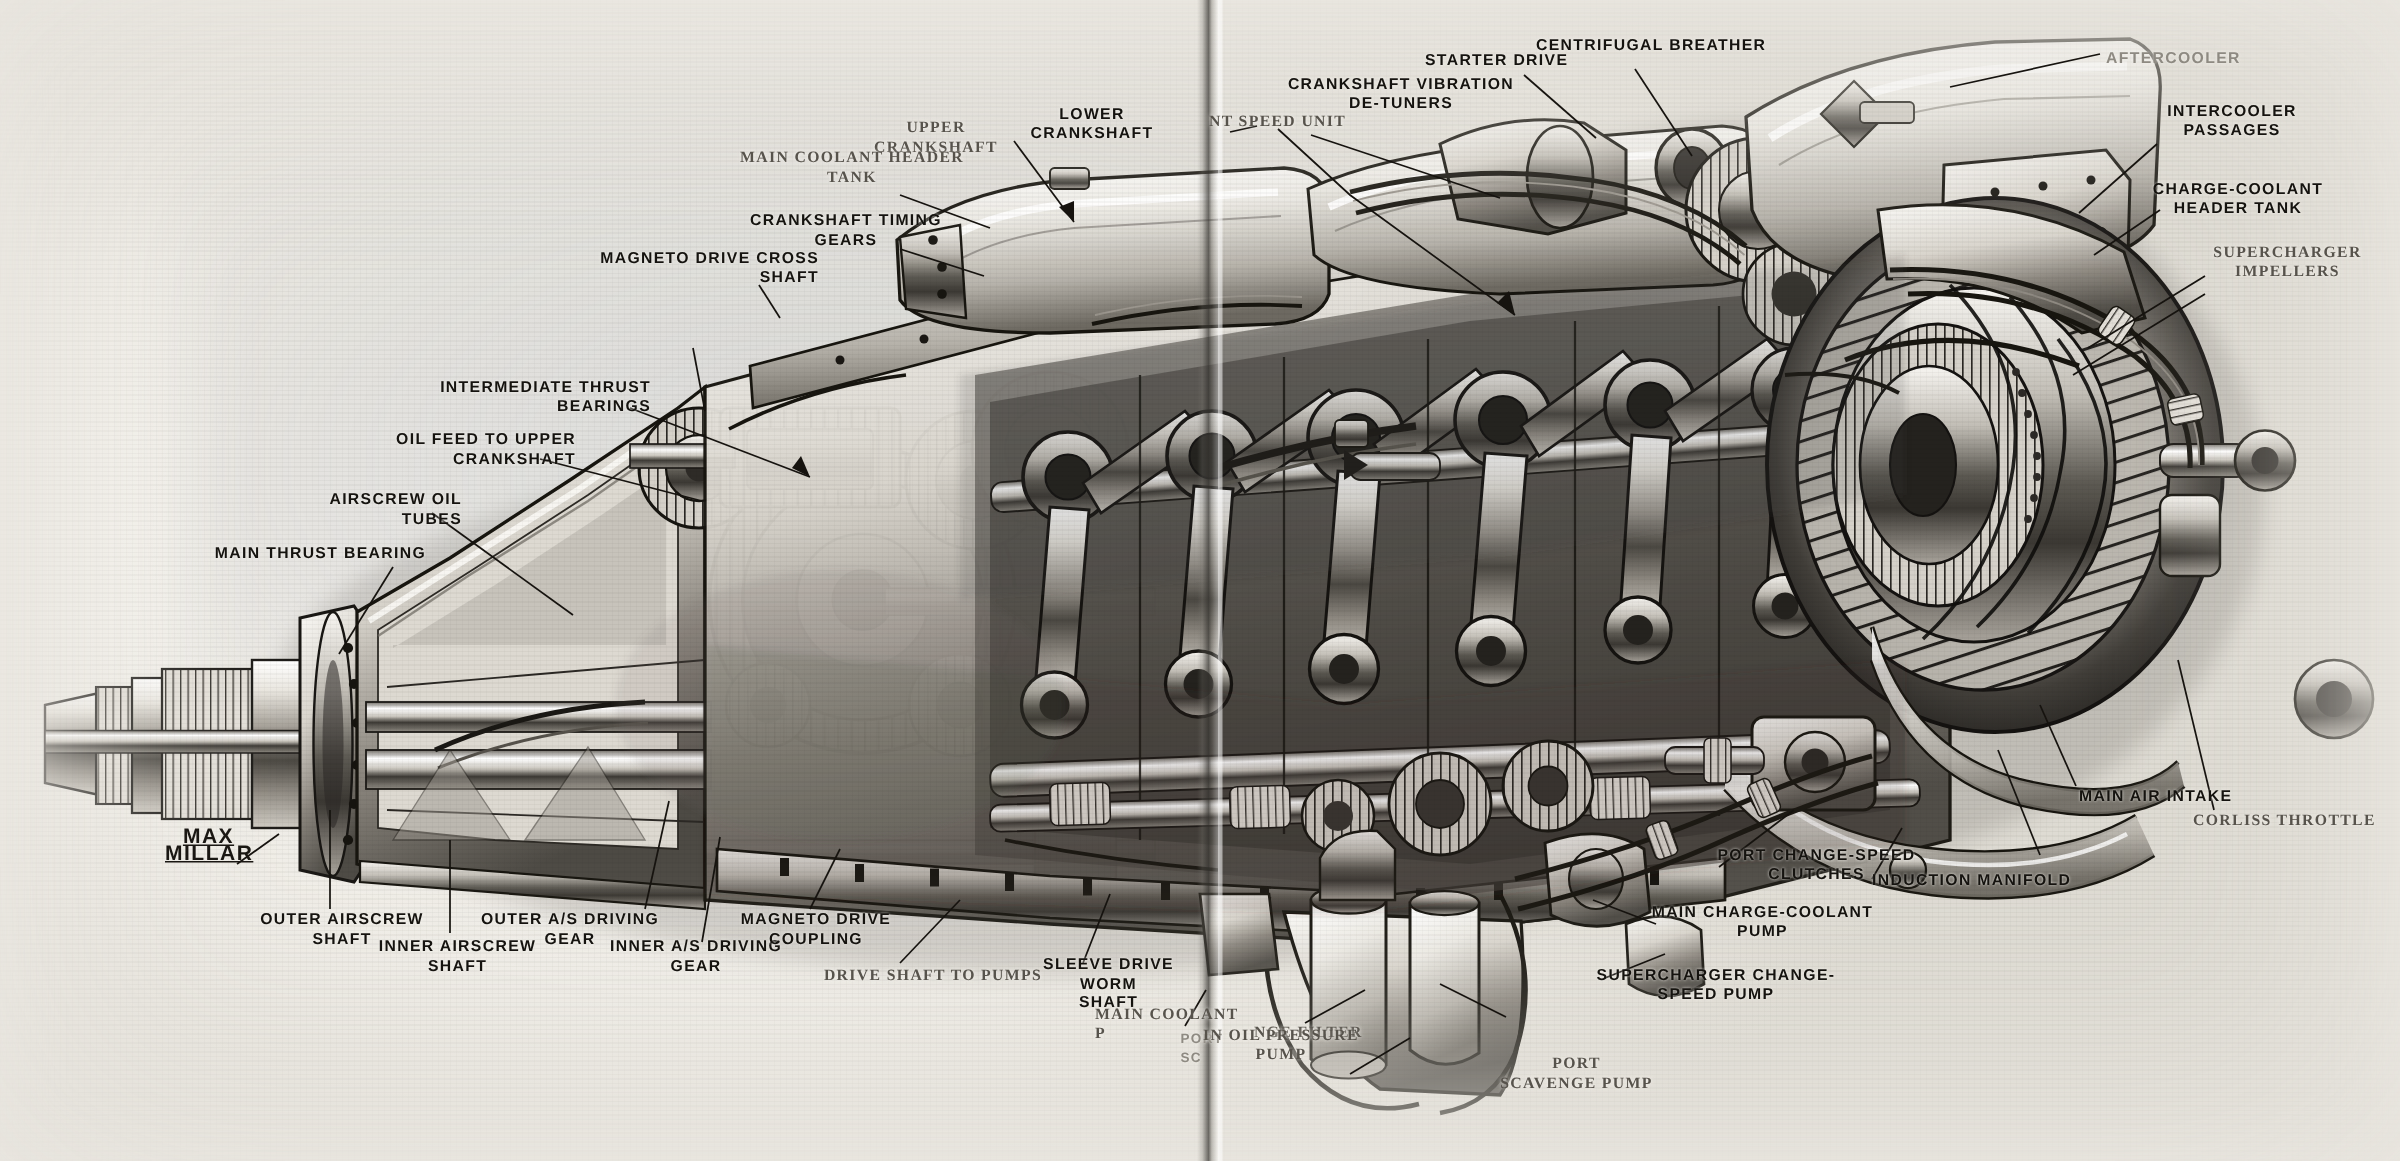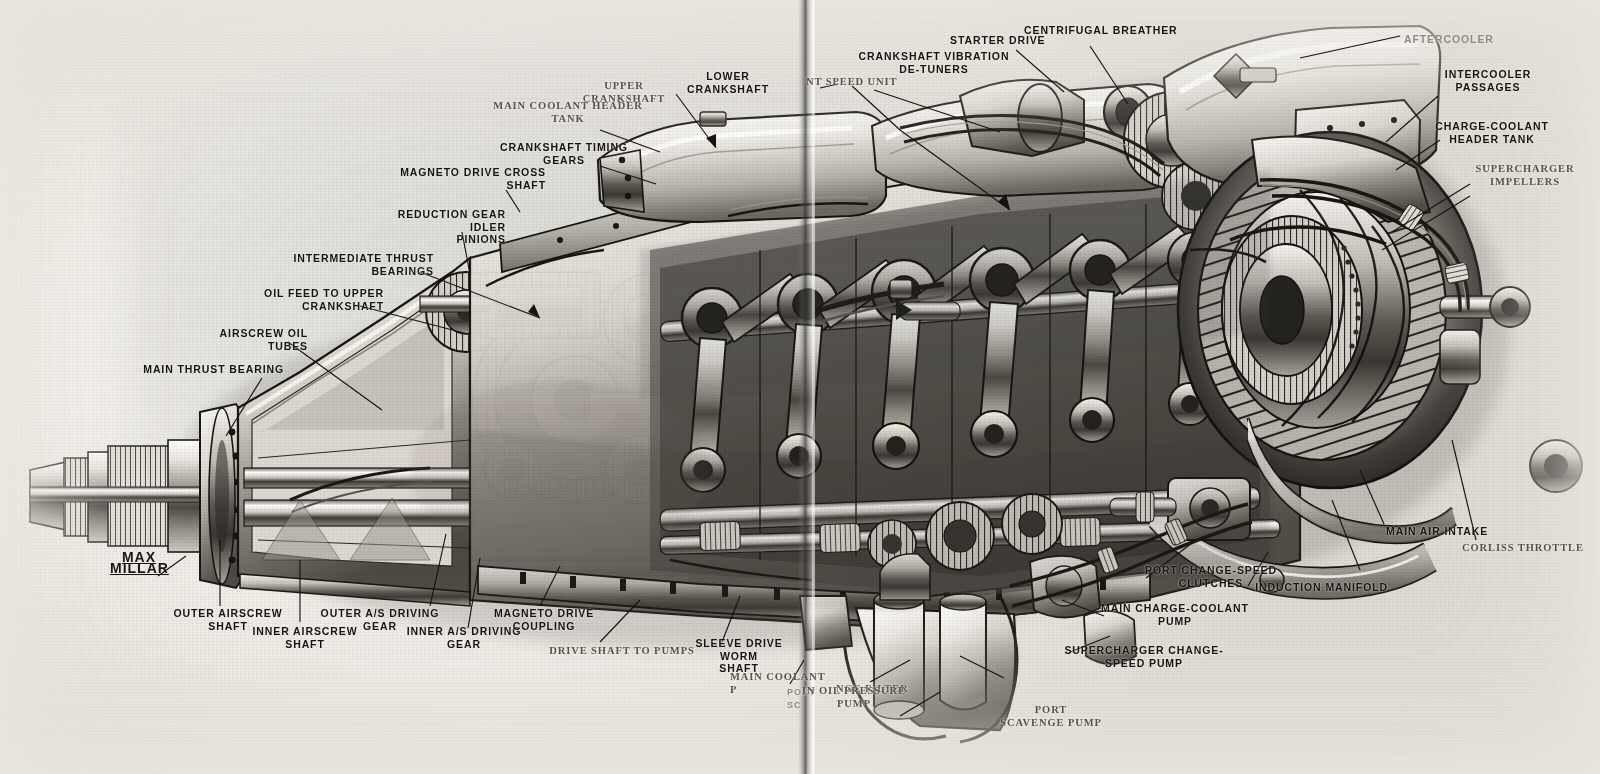--- a/index.html
+++ b/index.html
@@ -600,22 +600,20 @@
   <div class="gutter-edge"></div>
 
   <div class="lbl c faint" style="left:568px;top:80px;width:112px;">UPPER CRANKSHAFT</div>
   <div class="lbl c" style="left:664px;top:70px;width:128px;">LOWER CRANKSHAFT</div>
   <div class="lbl c faint" style="left:490px;top:100px;width:156px;">MAIN COOLANT HEADER
 TANK</div>
   <div class="lbl c" style="left:486px;top:141px;width:156px;">CRANKSHAFT TIMING
 GEARS</div>
   <div class="lbl r" style="left:398px;top:166px;width:148px;">MAGNETO DRIVE CROSS
 SHAFT</div>
-  <div class="lbl r" style="left:358px;top:208px;width:148px;">REDUCTION GEAR IDLER
-PINIONS</div>
   <div class="lbl r" style="left:282px;top:252px;width:152px;">INTERMEDIATE THRUST
 BEARINGS</div>
   <div class="lbl r" style="left:248px;top:287px;width:136px;">OIL FEED TO UPPER
 CRANKSHAFT</div>
   <div class="lbl r" style="left:176px;top:327px;width:132px;">AIRSCREW OIL TUBES</div>
   <div class="lbl r" style="left:136px;top:363px;width:148px;">MAIN THRUST BEARING</div>
 
   <div class="lbl faint" style="left:806px;top:76px;width:120px;">NT SPEED UNIT</div>
   <div class="lbl c" style="left:852px;top:50px;width:164px;">CRANKSHAFT VIBRATION
 DE-TUNERS</div>
@@ -644,21 +642,21 @@
 PUMP</div>
   <div class="lbl c faint" style="left:996px;top:704px;width:110px;">PORT
 SCAVENGE PUMP</div>
 
   <div class="lbl c" style="left:1140px;top:564px;width:142px;">PORT CHANGE-SPEED
 CLUTCHES</div>
   <div class="lbl c" style="left:1096px;top:602px;width:158px;">MAIN CHARGE-COOLANT
 PUMP</div>
   <div class="lbl c" style="left:1064px;top:644px;width:160px;">SUPERCHARGER CHANGE-
 SPEED PUMP</div>
-  <div class="lbl" style="left:1248px;top:581px;width:140px;text-align:right;">INDUCTION MANIFOLD</div>
+  <div class="lbl" style="left:1248px;top:581px;width:140px;">INDUCTION MANIFOLD</div>
   <div class="lbl" style="left:1386px;top:525px;width:130px;">MAIN AIR INTAKE</div>
   <div class="lbl faint" style="left:1462px;top:542px;width:130px;">CORLISS THROTTLE</div>
 
   <div class="sig" style="left:110px;top:552px;width:58px;white-space:pre-line;">MAX
 MILLAR</div>
 
   <div class="grain"></div>
   <div class="vig"></div>
 </div>
 

